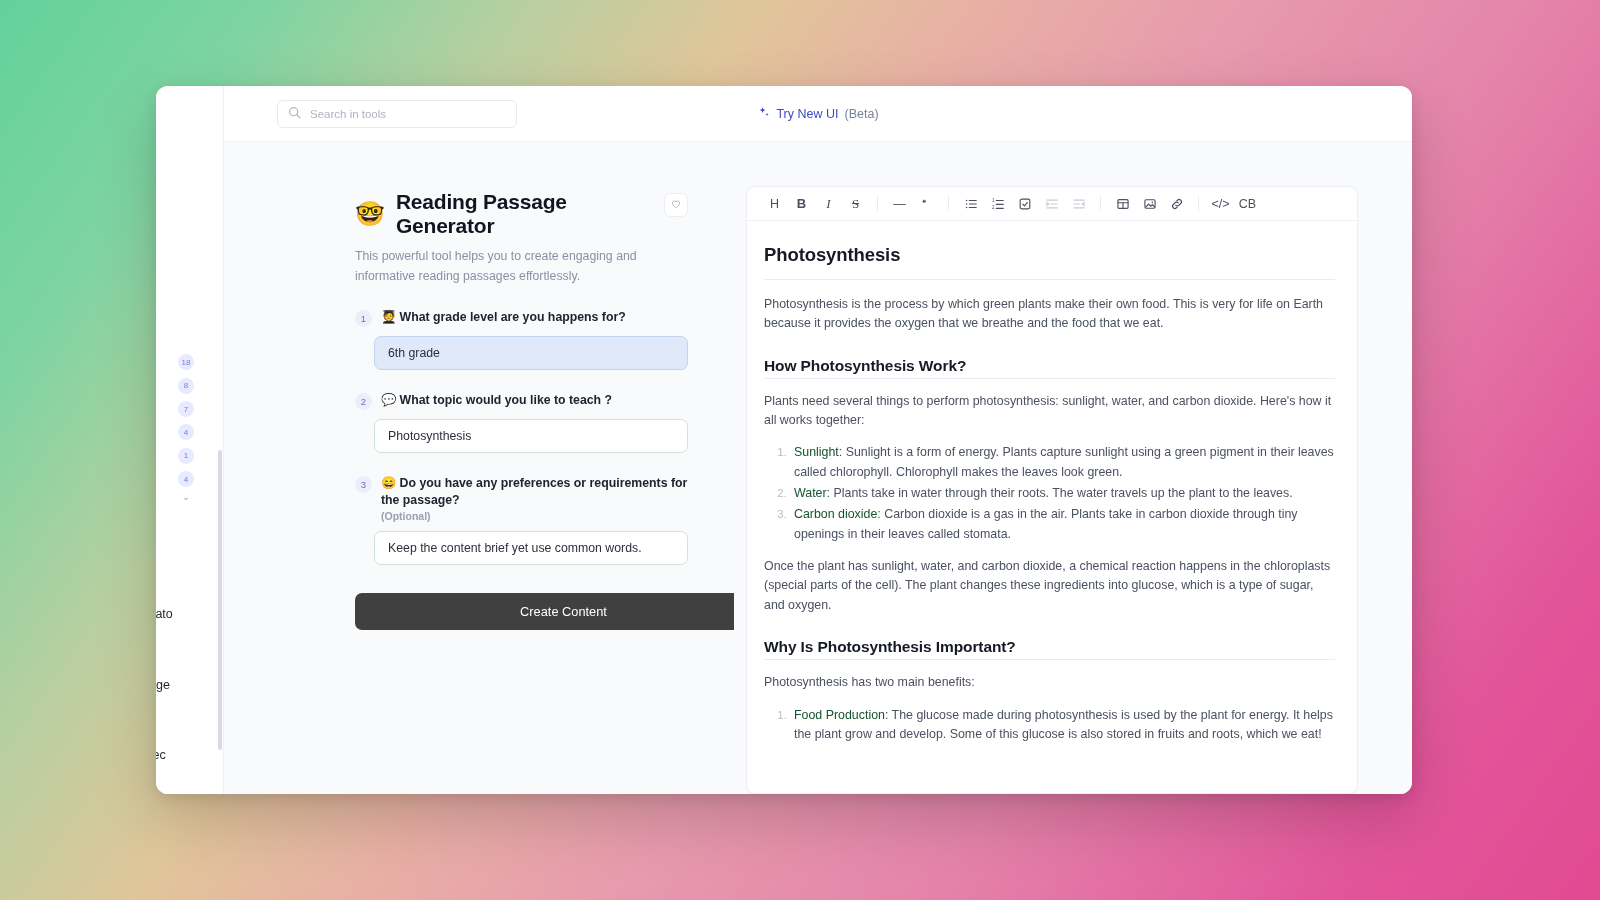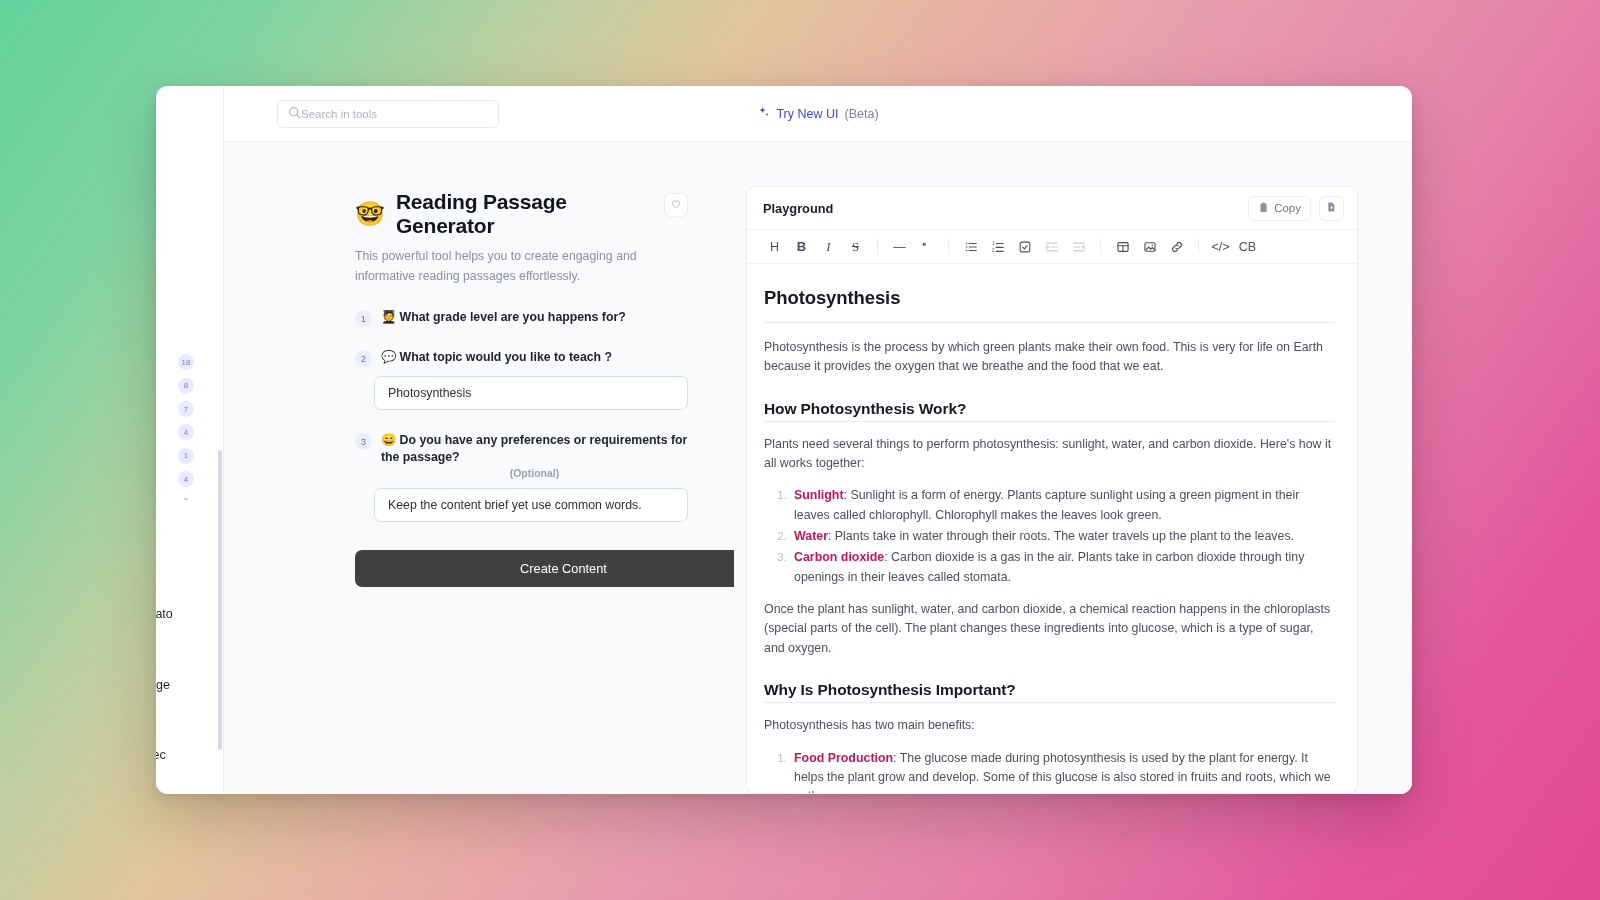--- a/index.html
+++ b/index.html
@@ -76,23 +76,23 @@
 
   
   #content-col { flex: 1; display: flex; flex-direction: column; min-width: 0; }
 
   #topbar {
     height: 56px; flex: 0 0 56px; background: #fff;
     display: flex; align-items: center; position: relative;
     border-bottom: 1px solid #f1f2f6;
   }
   #search-wrap {
-    margin-left: 53px; width: 222px; height: 28px;
+    margin-left: 53px; width: 240px; height: 28px;
     border: 1px solid #e7e9ef; border-radius: 6px;
-    display: flex; align-items: center; padding: 0 10px; 
+    display: flex; align-items: center; padding: 0 10px; gap: 9px;
     background: #fff;
   }
   #search-wrap svg { flex: 0 0 13px; }
   #search-input {
     border: none; outline: none; font-size: 11.5px;
     color: #30364a; width: 100%;
     font-family: "Liberation Sans", sans-serif; background: transparent;
   }
   #search-input::placeholder { color: #aeb3c2; }
 
@@ -130,21 +130,21 @@
   .field-label-row { display: flex; align-items: flex-start; gap: 9px; }
   .step-num {
     width: 17px; height: 17px; border-radius: 50%; background: #eceefc;
     color: #6b71b8; font-size: 9.5px; display: flex; align-items: center;
     justify-content: center; flex: 0 0 17px; margin-top: 1px;
   }
   .field-label {
     font-size: 12.3px; font-weight: 700; color: #20242f; line-height: 1.35;
   }
   .field-label .emo { font-size: 12.5px; margin-right: 3px; }
-  .optional { font-size: 10.5px; color: #9aa0b2; font-weight: 700; margin-top: 2px; text-align: center; }
+  .optional { font-size: 10.5px; color: #9aa0b2; font-weight: 700; margin-top: 2px; }
   .field-input {
     margin-top: 9px; margin-left: 19px; height: 34px;
     border: 1px solid #cfe3d7; border-radius: 7px; background: #fff;
     display: flex; align-items: center; padding: 0 13px;
     font-size: 12.3px; color: #2b303d;
   }
   .field-input.focused { background: #dfe9fa; border-color: #c2d4ee; }
   .field-input input {
     border: none; outline: none; background: transparent; width: 100%;
     font-size: 12.3px; color: #2b303d;
@@ -202,21 +202,21 @@
   }
   #pg-doc h2 {
     font-size: 15.5px; font-weight: 700; color: #161a24;
     border-bottom: 1px solid #e9ebf0;
     margin: 20px 0 13px; letter-spacing: -.1px;
   }
   #pg-doc p { margin-bottom: 13px; }
   #pg-doc ol { margin: 0 0 13px 0; padding-left: 26px; }
   #pg-doc ol li { margin-bottom: 2px; padding-left: 4px; }
   #pg-doc ol li::marker { color: #b9bdc8; font-size: 11.5px; }
-  #pg-doc strong { color: #be185d; font-weight: 700; }
+  #pg-doc strong { color: #14532d; font-weight: 400; }
 </style>
 </head>
 <body>
 
 <div id="app-window">
 
   <div id="sidebar">
     <div class="sb-list" id="sb-upper">
         <div class="sb-item">lifier</div>
         <div class="sb-item">r</div>
@@ -322,20 +322,23 @@
         <div id="tool-desc">This powerful tool helps you to create engaging and informative reading passages effortlessly.</div>
 
         <div id="fields-container">
             <div class="field-block">
               <div class="field-label-row">
                 <span class="step-num">1</span>
                 <div>
                   <div class="field-label"><span class="emo">🧑‍🎓</span><span>What grade level are you happens for?</span></div>
                 </div>
               </div>
+              <div class="field-input focused">
+                <input type="text" value="6th grade" style="">
+              </div>
             </div>
             <div class="field-block">
               <div class="field-label-row">
                 <span class="step-num">2</span>
                 <div>
                   <div class="field-label"><span class="emo">💬</span><span>What topic would you like to teach ?</span></div>
                 </div>
               </div>
               <div class="field-input">
                 <input type="text" value="Photosynthesis" style="">
@@ -354,40 +357,20 @@
               </div>
             </div>
           </div>
 
         <button id="create-btn">Create Content</button>
       </div>
 
       <div id="pg-panel">
         <div id="pg-card">
 
-          <div id="pg-header">
-            <span id="pg-title">Playground</span>
-            <div class="pg-btn">
-              <span>
-                <svg width="11" height="11" viewBox="0 0 16 16" fill="#8c919f">
-                  <rect x="3.5" y="2.5" width="9" height="12" rx="1.2"></rect>
-                  <rect x="5.6" y="1" width="4.8" height="2.6" rx=".8" fill="#8c919f"></rect>
-                </svg>
-              </span>
-              <span>Copy</span>
-            </div>
-            <div class="pg-btn icon-only">
-              <span>
-                <svg width="11" height="12" viewBox="0 0 16 16" fill="#8c919f">
-                  <path d="M4 1.5h5l3.2 3.2V14a.6.6 0 0 1-.6.6H4a.6.6 0 0 1-.6-.6V2.1A.6.6 0 0 1 4 1.5z"></path>
-                  <path d="M8 6.4v4m0 0L6.4 8.9M8 10.4l1.6-1.5" stroke="#fff" stroke-width="1.1" fill="none" stroke-linecap="round"></path>
-                </svg>
-              </span>
-            </div>
-          </div>
 
           <div id="pg-toolbar">
               <div class="tb text">H</div>
               <div class="tb">
                 <b>B</b>
               </div>
               <div class="tb">
                 <i style="font-family:'Liberation Serif',serif">I</i>
               </div>
               <div class="tb">

